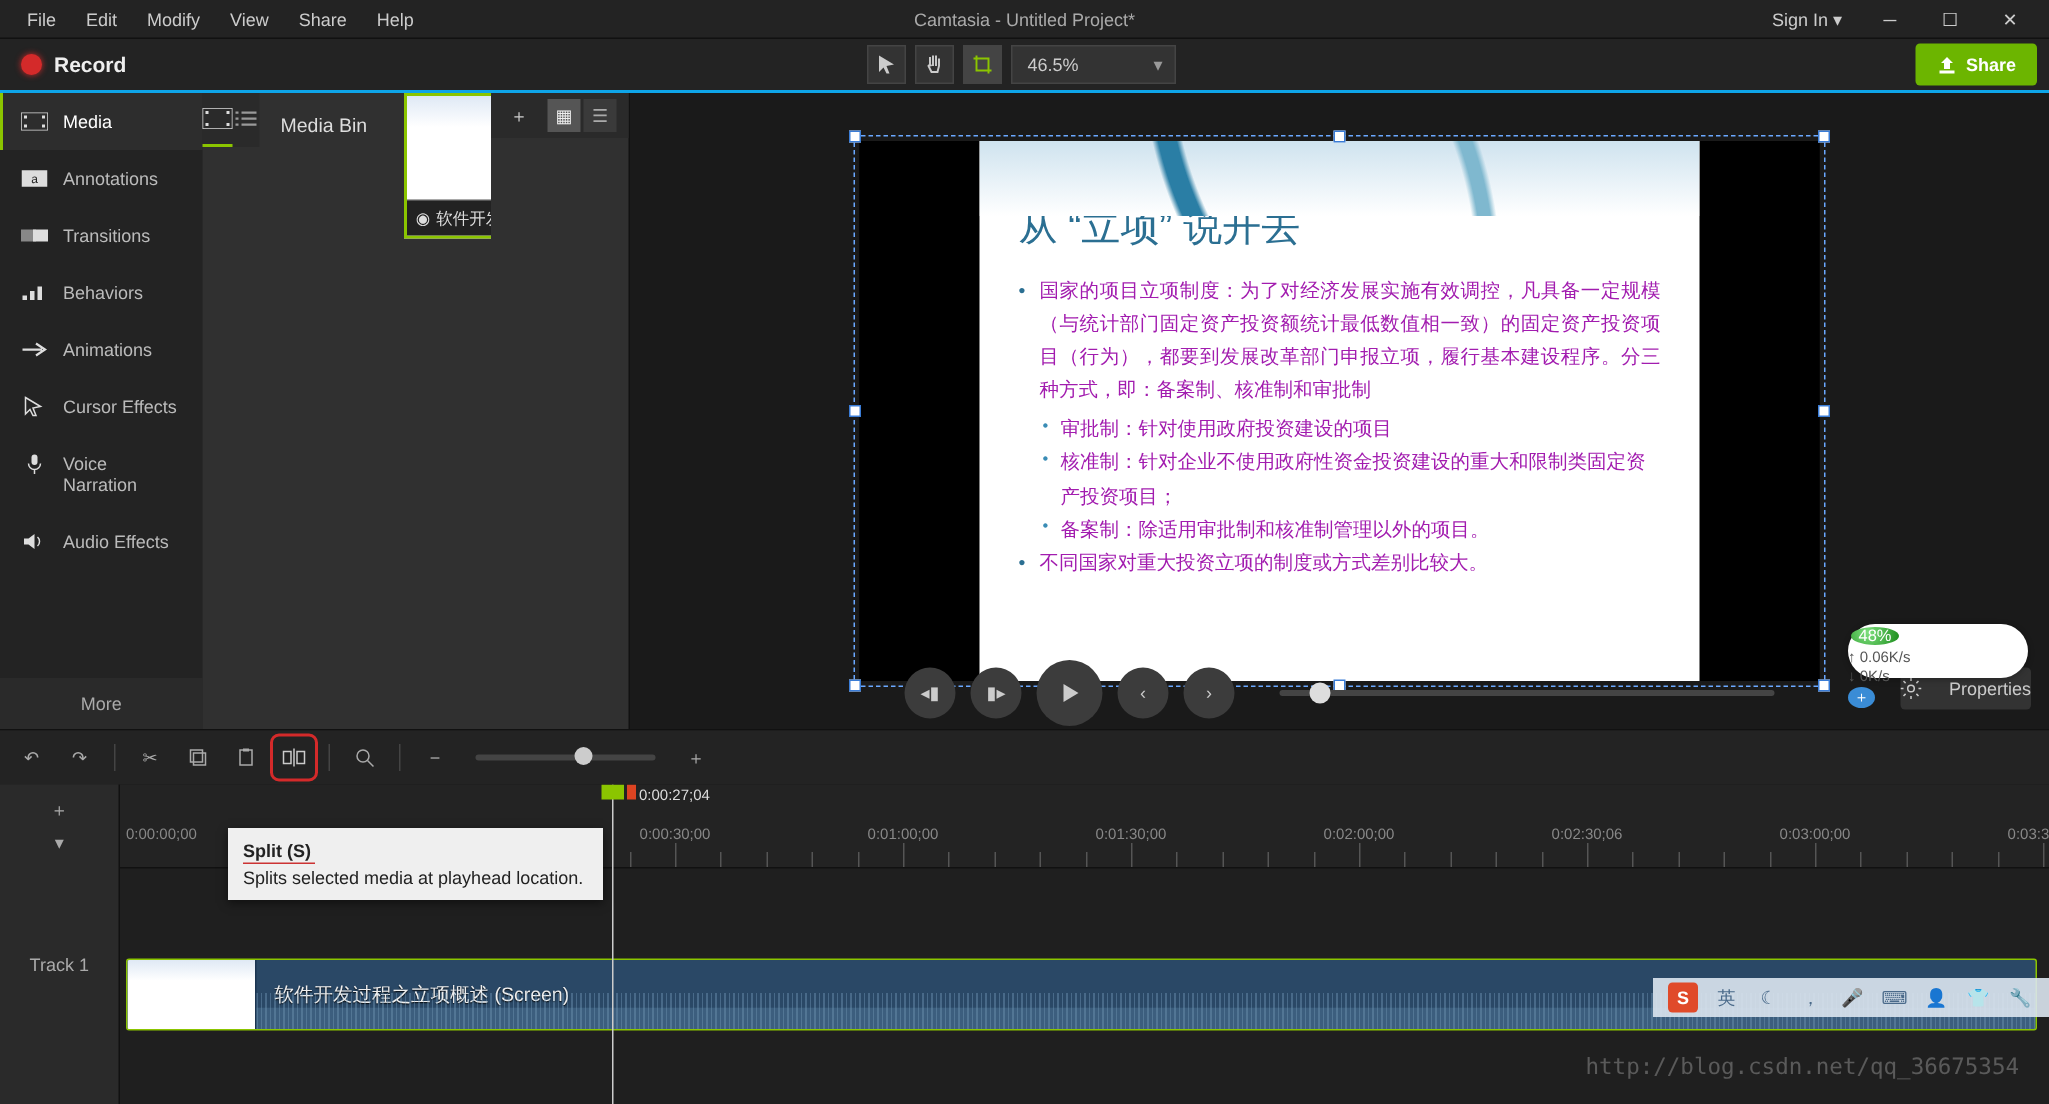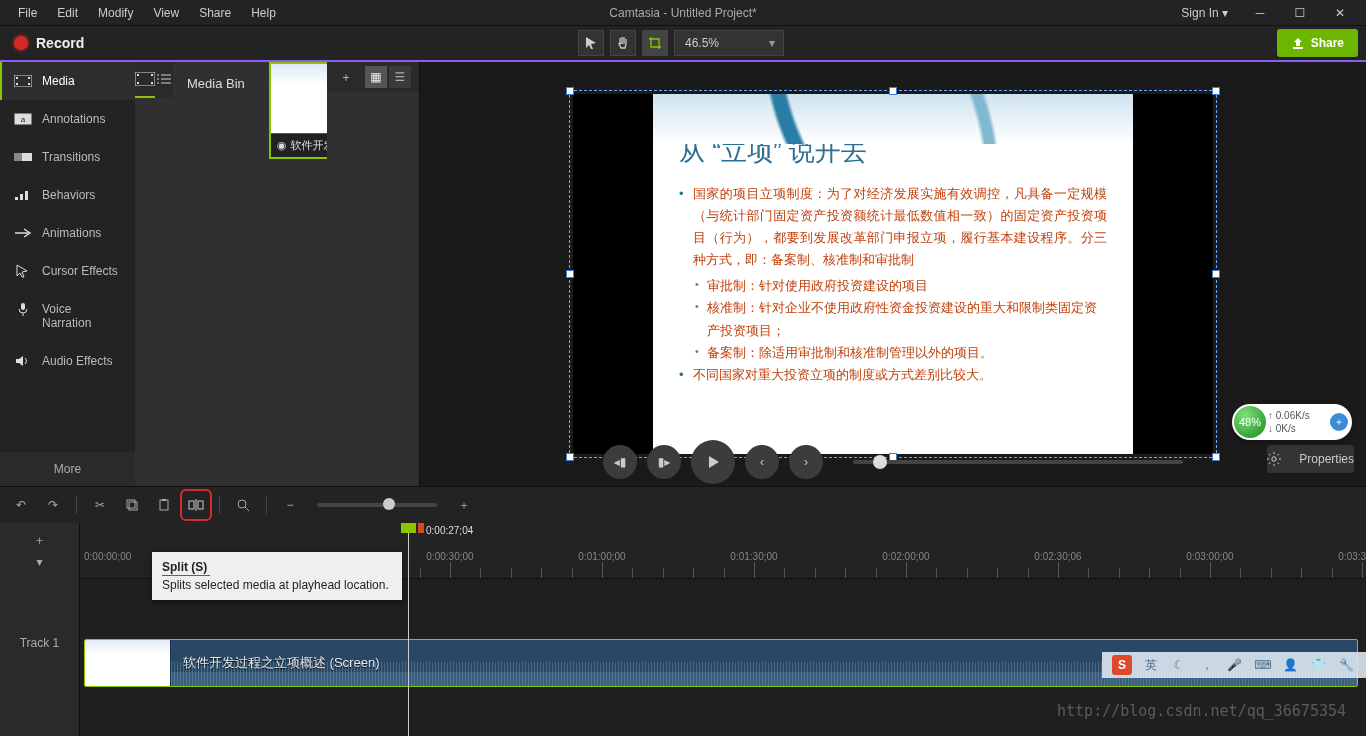--- a/index.html
+++ b/index.html
@@ -7,21 +7,21 @@
 
 
 .menubar { height:26px; background:#232323; display:flex; align-items:center; padding:0 8px; border-bottom:1px solid #111; }
 .menubar .menu-item { padding:4px 10px; color:#ccc; cursor:pointer; }
 .menubar .title { position:absolute; left:0; right:0; text-align:center; color:#aaa; pointer-events:none; }
 .menubar .win-controls { margin-left:auto; display:flex; align-items:center; gap:4px; }
 .menubar .signin { color:#ccc; padding:4px 10px; cursor:pointer; }
 .menubar .wc { width:36px; height:26px; display:flex; align-items:center; justify-content:center; color:#ccc; cursor:pointer; }
 
 
-.toolrow { height:36px; background:#232323; display:flex; align-items:center; border-bottom:2px solid #8b5cf6; }
+.toolrow { height:36px; background:#232323; display:flex; align-items:center; border-bottom:2px solid #0ea5e9; }
 .record-btn { display:flex; align-items:center; gap:8px; padding:0 14px; height:100%; cursor:pointer; }
 .record-dot { width:14px; height:14px; border-radius:50%; background:#d42a2a; box-shadow:0 0 4px #d42a2a; }
 .record-txt { color:#eee; font-size:14px; font-weight:600; }
 .canvas-tools { margin-left:auto; display:flex; align-items:center; gap:6px; margin-right:auto; position:absolute; left:578px; }
 .ct-btn { width:26px; height:26px; display:flex; align-items:center; justify-content:center; background:#333; border:1px solid #444; color:#ccc; cursor:pointer; }
 .ct-btn.active { background:#444; color:#8bc500; }
 .zoom-sel { height:26px; background:#333; border:1px solid #444; color:#ccc; padding:0 30px 0 10px; display:flex; align-items:center; position:relative; cursor:pointer; min-width:110px;}
 .zoom-sel::after { content:"▾"; position:absolute; right:8px; color:#999; }
 .share-btn { margin-left:auto; margin-right:8px; background:#6cb500; color:#fff; height:28px; padding:0 14px; display:flex; align-items:center; gap:6px; border-radius:3px; cursor:pointer; font-weight:600; }
 
@@ -58,21 +58,21 @@
 .h-t{top:-4px;left:50%;margin-left:-4px}.h-b{bottom:-4px;left:50%;margin-left:-4px}
 .h-l{left:-4px;top:50%;margin-top:-4px}.h-r{right:-4px;top:50%;margin-top:-4px}
 .slide { width:100%; height:100%; background:#000; display:flex; }
 .slide-letterL,.slide-letterR{width:80px;background:#000;}
 .slide-body { flex:1; background:#fff; position:relative; padding:26px 26px 18px 26px; font-family:"Microsoft YaHei","SimSun",serif; color:#333; overflow:hidden;}
 .slide-wave { position:absolute; top:0; left:0; right:0; height:50px; background:
   radial-gradient(circle at 15% 180%, transparent 62%, #7fb8cf 63%, #7fb8cf 65%, transparent 66%),
   radial-gradient(circle at 80% -120%, transparent 64%, #2a7ea5 65%, #2a7ea5 68%, transparent 69%),
   linear-gradient(180deg,#cfe3ef,#fff); }
 .slide-title { font-size:26px; color:#2b6f92; margin-top:14px; margin-bottom:14px; }
-.slide-ul { list-style:none; font-size:13px; line-height:1.7; color:#c2410c; }
+.slide-ul { list-style:none; font-size:13px; line-height:1.7; color:#a21caf; }
 .slide-ul > li { position:relative; padding-left:14px; margin-bottom:4px; text-align:justify; }
 .slide-ul > li::before { content:"•"; color:#2b6f92; position:absolute; left:0; }
 .slide-ul ul { list-style:none; margin-left:16px; }
 .slide-ul ul li { position:relative; padding-left:12px; }
 .slide-ul ul li::before { content:"•"; color:#3a8cb5; position:absolute; left:0; font-size:11px; }
 
 
 .playbar { position:absolute; bottom:0; left:0; right:0; height:48px; display:flex; align-items:center; justify-content:center; gap:10px; }
 .pb-btn { width:34px; height:34px; border-radius:50%; background:#3c3c3c; color:#ccc; display:flex; align-items:center; justify-content:center; cursor:pointer; }
 .pb-play { width:44px; height:44px; background:#3c3c3c; }
@@ -115,21 +115,21 @@
    repeating-linear-gradient(90deg, rgba(130,170,200,.5) 0 1px, transparent 1px 3px),
    linear-gradient(180deg, transparent 40%, rgba(120,165,200,.35) 41%);
   opacity:.7;
 }
 
 
 .tooltip { position:absolute; left:152px; top:552px; width:250px; background:#efefef; color:#222; padding:8px 10px; font-size:12px; z-index:20; box-shadow:0 2px 6px rgba(0,0,0,.5); }
 .tooltip b { display:block; margin-bottom:2px; border-bottom:1px solid #c33; width:48px; padding-bottom:1px; }
 
 
-.netwidget { position:absolute; right:14px; top:404px; width:120px; height:36px; background:#fff; border-radius:18px; display:flex; align-items:center; box-shadow:0 1px 4px rgba(0,0,0,.3); font-size:10px; color:#555; z-index:30;}
+.netwidget { position:absolute; right:14px; top:416px; width:120px; height:36px; background:#fff; border-radius:18px; display:flex; box-shadow:0 1px 4px rgba(0,0,0,.3); font-size:10px; color:#555; z-index:30;flex-direction:column;}
 .netwidget .ball { width:32px; height:32px; border-radius:50%; background:radial-gradient(circle at 35% 30%, #7de07d, #1a8a1a); color:#fff; display:flex; align-items:center; justify-content:center; font-size:11px; margin:2px; }
 .netwidget .speeds { flex:1; line-height:1.3; }
 .netwidget .plus { width:18px; height:18px; border-radius:50%; background:#3a8cd6; color:#fff; display:flex; align-items:center; justify-content:center; margin-right:4px; }
 
 
 .taskstrip { position:absolute; right:0; bottom:58px; height:26px; background:rgba(220,230,240,.9); display:flex; align-items:center; gap:10px; padding:0 10px; z-index:30; }
 .taskstrip .ime { width:20px; height:20px; background:#e04a2a; color:#fff; border-radius:3px; display:flex; align-items:center; justify-content:center; font-weight:bold; font-size:12px;}
 .taskstrip .ti { color:#4a6a8a; width:18px; text-align:center; }
 
 .watermark { position:absolute; right:20px; bottom:16px; color:rgba(200,200,200,.35); font-family:monospace; font-size:15px; z-index:2; }

